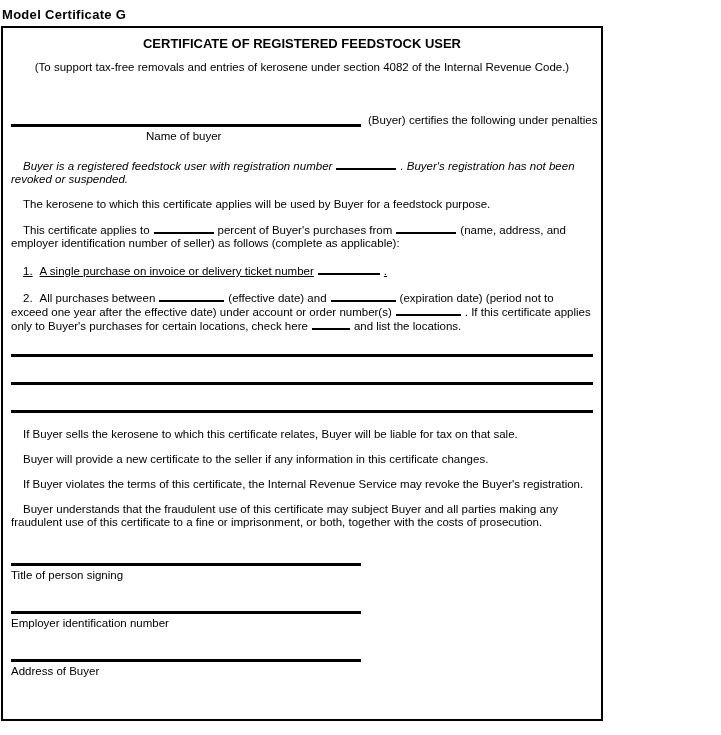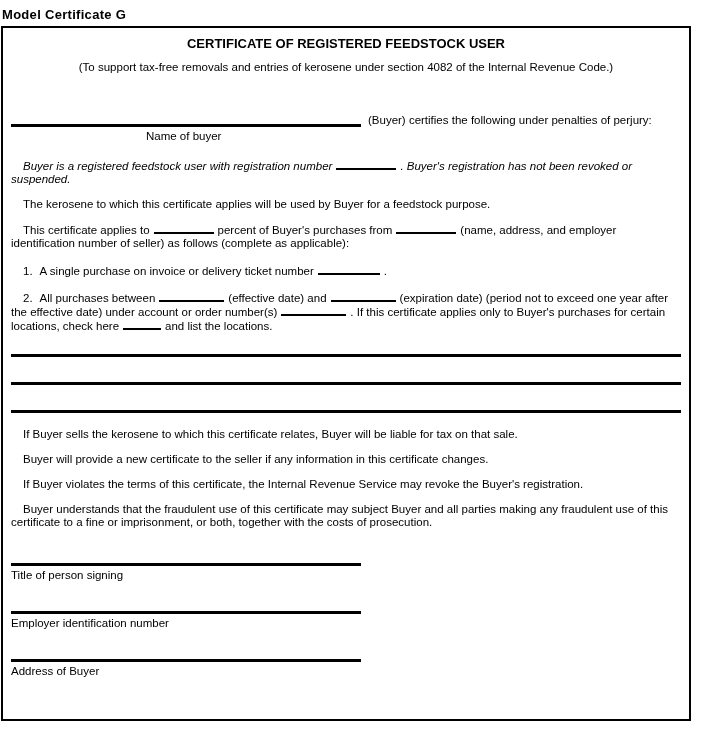--- a/index.html
+++ b/index.html
@@ -19,21 +19,21 @@
   .doc-heading {
     font-weight: bold;
     font-size: 13px;
     letter-spacing: 0.3px;
     padding: 8px 0 0 2px;
     height: 17px;
   }
   .cert-box {
     box-sizing: border-box;
     margin: 1px 1px 0 1px;
-    width: 690px;
+    width: 602px;
     height: 695px;
     border: 2px solid #000000;
     padding: 0 8px;
     overflow: hidden;
   }
   .cert-title {
     margin-top: 9px;
     text-align: center;
     font-weight: bold;
     font-size: 13px;
@@ -106,21 +106,21 @@
   <div class="para" style="margin-top:16px;font-style:italic;">
     <span>Buyer is a registered feedstock user with registration number</span><span class="blank w60"></span><span>. Buyer's registration has not been revoked or suspended.</span>
   </div>
 
   <div class="para">The kerosene to which this certificate applies will be used by Buyer for a feedstock purpose.</div>
 
   <div class="para">
     <span>This certificate applies to</span><span class="blank w60"></span><span>percent of Buyer's purchases from</span><span class="blank w60"></span><span>(name, address, and employer identification number of seller) as follows (complete as applicable):</span>
   </div>
 
-  <div class="para" style="margin-top:14px;">
+  <div class="para" style="margin-top:14px;text-decoration:underline;">
     <span class="item-number">1.</span><span>A single purchase on invoice or delivery ticket number</span><span class="blank w62"></span><span>.</span>
   </div>
 
   <div class="para" style="margin-top:13px;">
     <span class="item-number">2.</span><span>All purchases between</span><span class="blank w65"></span><span>(effective date) and</span><span class="blank w65"></span><span>(expiration date) (period not to exceed one year after the effective date) under account or order number(s)</span><span class="blank w65"></span><span>. If this certificate applies only to Buyer's purchases for certain locations, check here</span><span class="blank w38"></span><span>and list the locations.</span>
   </div>
 
   <div class="loc-lines">
     <div class="loc-line"></div>
     <div class="loc-line"></div>

